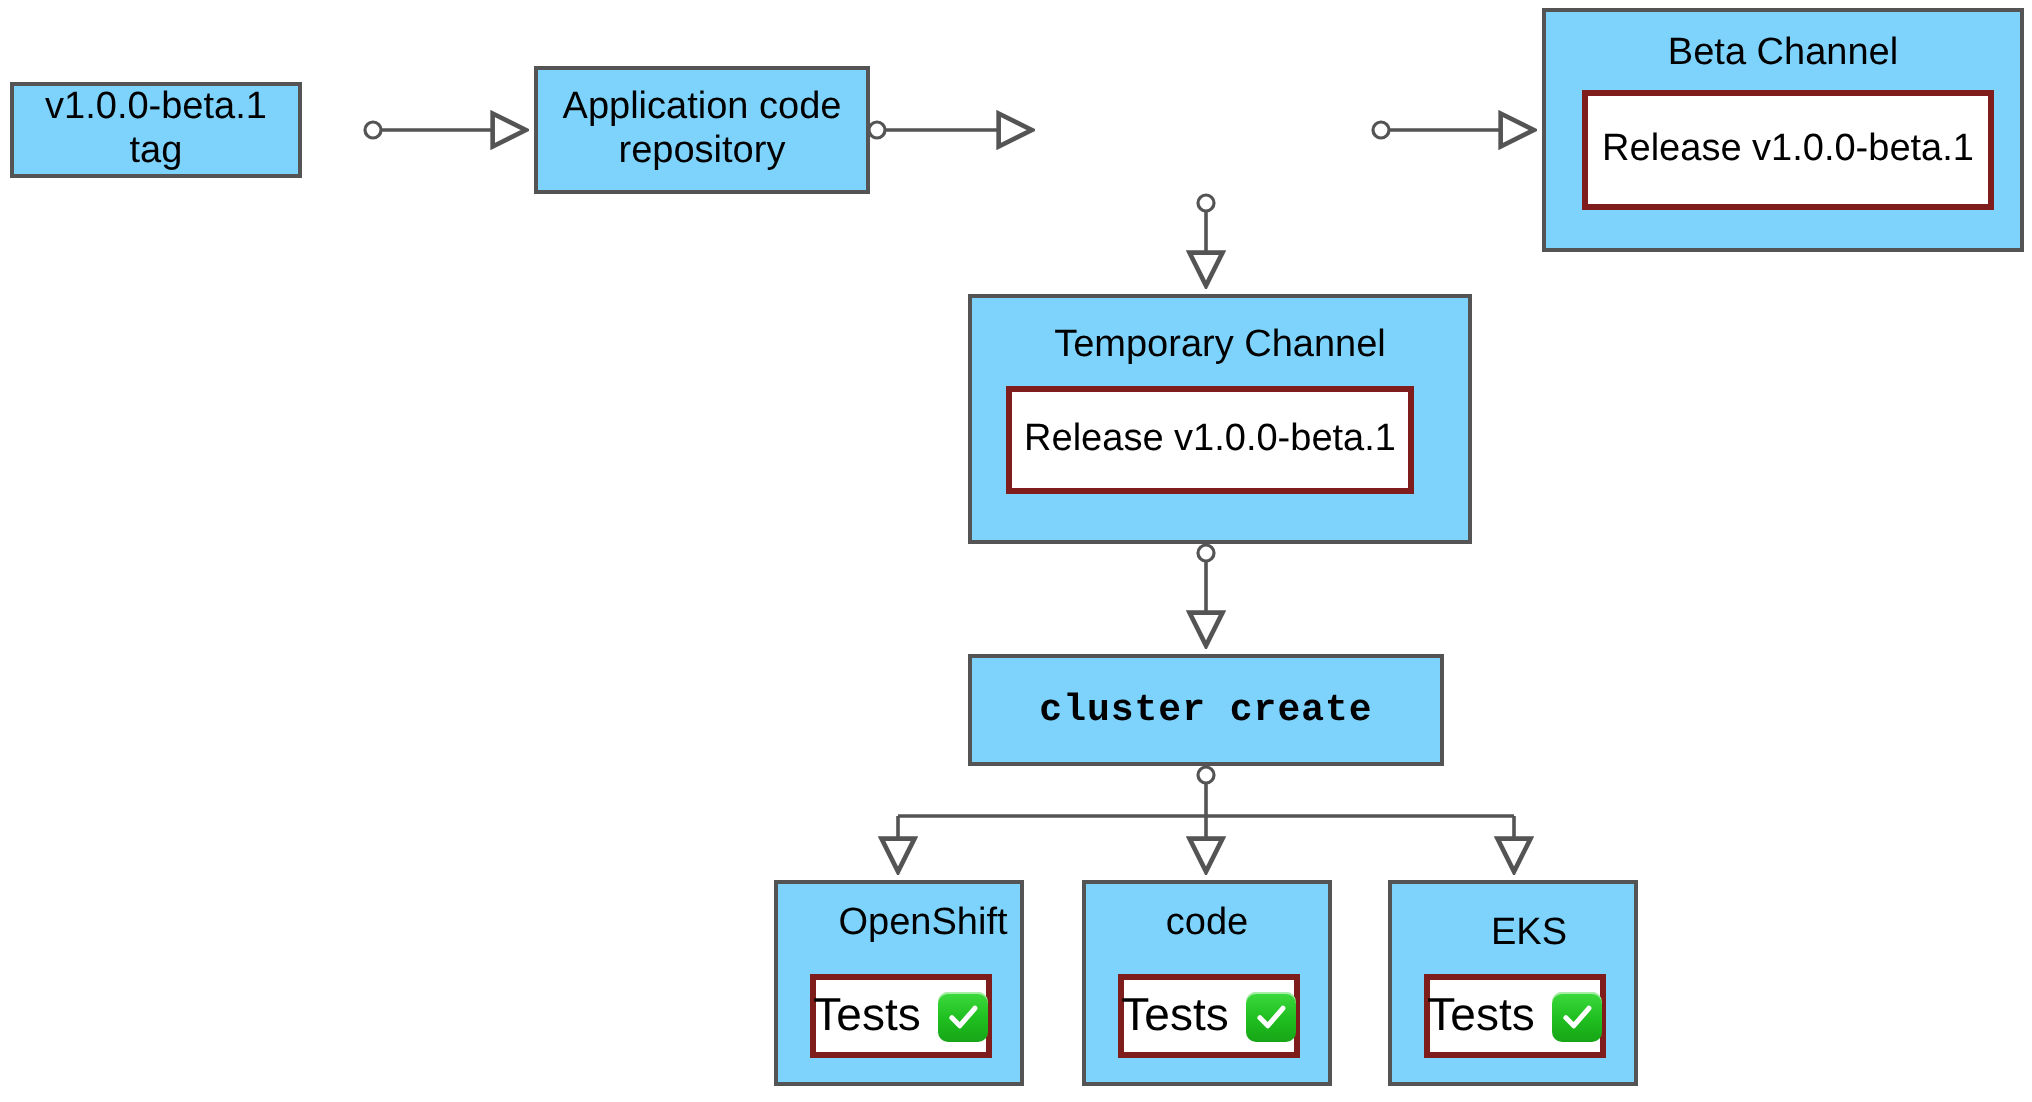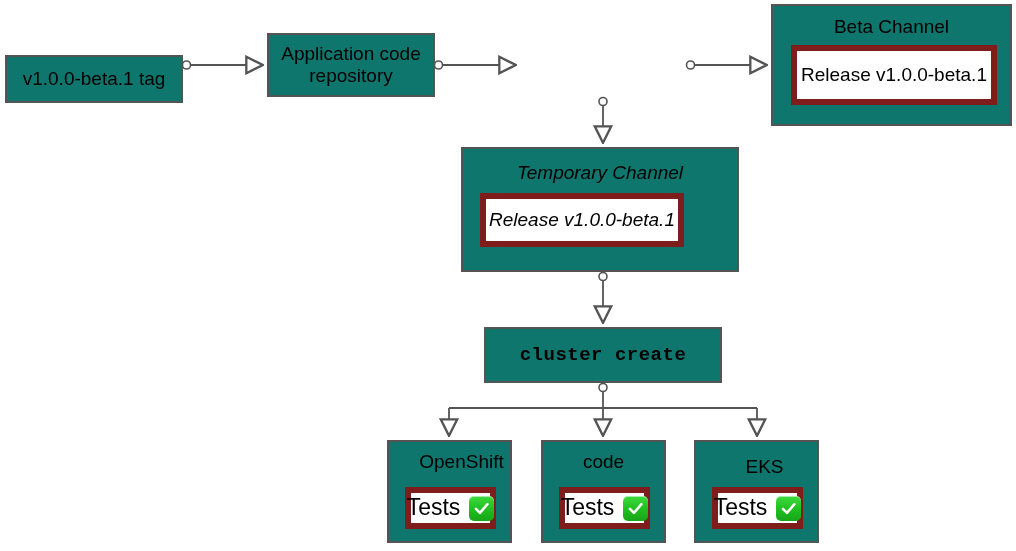--- a/index.html
+++ b/index.html
@@ -25,21 +25,21 @@
     left: 0;
     top: 0;
     width: 1016px;
     height: 551px;
     pointer-events: none;
   }
   .node {
     position: absolute;
     box-sizing: border-box;
     border: 2px solid #545454;
-    background: #0f766e;
+    background: #7dd3fc;
     display: flex;
     align-items: center;
     justify-content: center;
     text-align: center;
     color: #000000;
     line-height: 1.18;
     font-size: 19px;
     z-index: 2;
   }
   .node.container {
@@ -49,21 +49,21 @@
     position: absolute;
     left: 0;
     right: 0;
     text-align: center;
     font-size: 19px;
     color: #000000;
   }
   .inner-box {
     position: absolute;
     box-sizing: border-box;
-    border: 6px solid #7f1d1d;
+    border: 3px solid #7f1d1d;
     background: #ffffff;
     display: flex;
     align-items: center;
     justify-content: center;
     font-size: 19px;
     color: #000000;
   }
   .mono-node {
     font-family: "Liberation Mono", "DejaVu Sans Mono", monospace;
     font-weight: bold;
@@ -133,37 +133,37 @@
         <path d="M 603 391.5 L 603 408"></path>
         <path d="M 449 408 L 757 408"></path>
         <line x1="449" y1="408" x2="449" y2="435" marker-end="url(#arrowOpen)"></line>
         <line x1="603" y1="408" x2="603" y2="435" marker-end="url(#arrowOpen)"></line>
         <line x1="757" y1="408" x2="757" y2="435" marker-end="url(#arrowOpen)"></line>
       </g>
 
     </g>
   </svg>
 
-  <div class="node" style="left:5px; top:55px; width:178px; height:48px;">
+  <div class="node" style="left:5px; top:41px; width:146px; height:48px;">
     <span>v1.0.0-beta.1 tag</span>
   </div>
 
   <div class="node" style="left:267px; top:33px; width:168px; height:64px; padding:0 12px;">
     <span>Application code repository</span>
   </div>
 
 
   <div class="node container" style="left:771px; top:4px; width:241px; height:122px;">
     <div class="container-title" style="top:10px;">Beta Channel</div>
     <div class="inner-box" style="left:18px; top:39px; width:206px; height:60px;">
       <span>Release v1.0.0-beta.1</span>
     </div>
   </div>
 
-  <div class="node container" style="left:461px; top:147px; width:278px; height:125px;font-style:italic;">
+  <div class="node container" style="left:484px; top:147px; width:252px; height:125px;">
     <div class="container-title" style="top:13px;">Temporary Channel</div>
     <div class="inner-box" style="left:17px; top:44px; width:204px; height:54px;">
       <span>Release v1.0.0-beta.1</span>
     </div>
   </div>
 
   <div class="node mono-node" style="left:484px; top:327px; width:238px; height:56px;">
     <span>cluster create</span>
   </div>
 

